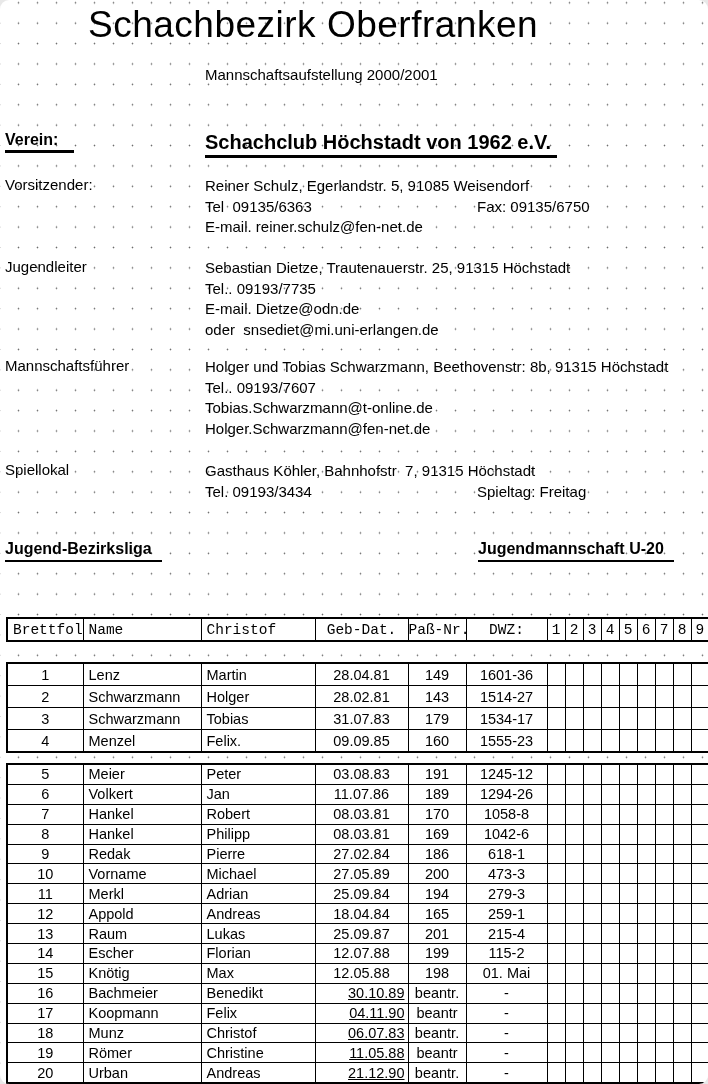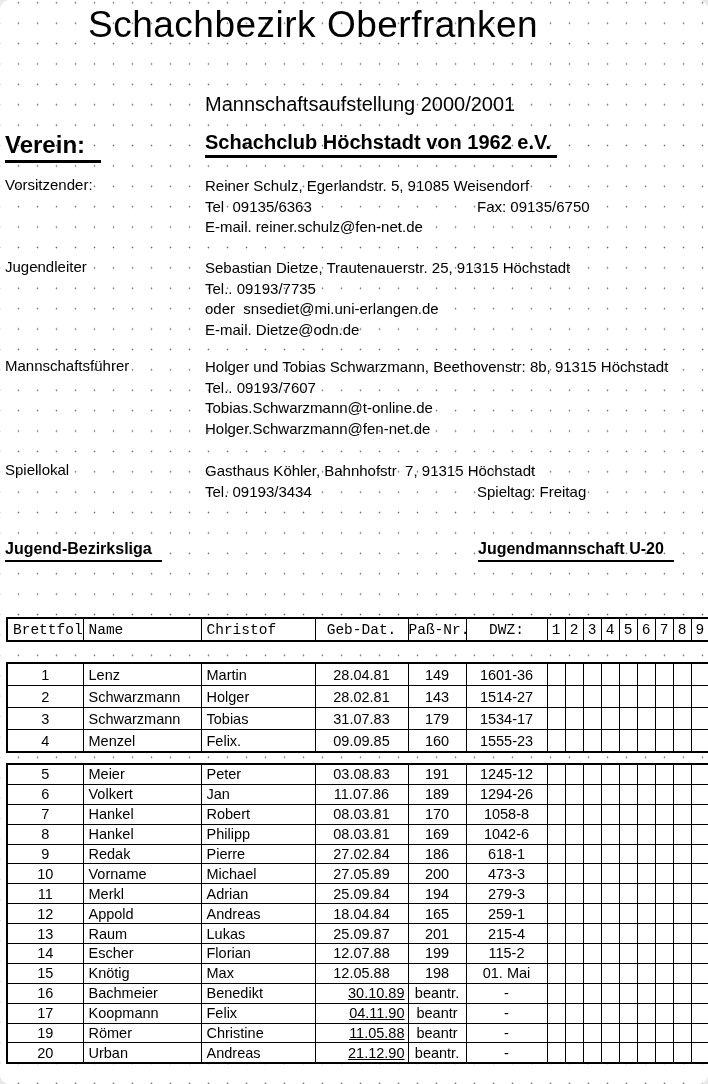--- a/index.html
+++ b/index.html
@@ -15,25 +15,25 @@
     color:#000;
     overflow:hidden;
     border-radius:9px;
   }
   .doc-title {
     position:absolute; left:88px; top:4px;
     font-size:37px; letter-spacing:0.5px; white-space:pre;
   }
   .doc-subtitle {
     position:absolute; left:205px; top:66px;
-    font-size:20px; white-space:pre;margin-top:27px;
+    font-size:15px; white-space:pre;
   }
   .verein-label {
     position:absolute; left:5px; top:131px;
-    font-size:24px; font-weight:bold;
+    font-size:16px; font-weight:bold;
     border-bottom:3px solid #000; padding:0 16px 1px 0;text-align:center;
   }
   .verein-value {
     position:absolute; left:205px; top:131px;
     font-size:20px; font-weight:bold;
     border-bottom:3px solid #000; padding:0 6px 1px 0;
   }
   .contact { position:absolute; left:0; width:708px; }
   .contact-label {
     position:absolute; left:5px; top:0;
@@ -96,22 +96,22 @@
           <div class="contact-line">Reiner Schulz, Egerlandstr. 5, 91085 Weisendorf</div>
           <div class="contact-line">Tel  09135/6363<span class="right-note">Fax: 09135/6750</span></div>
           <div class="contact-line">E-mail. reiner.schulz@fen-net.de</div>
         </div>
       </div>
       <div class="contact" style="top: 258px;">
         <div class="contact-label">Jugendleiter</div>
         <div class="contact-lines">
           <div class="contact-line">Sebastian Dietze, Trautenauerstr. 25, 91315 Höchstadt</div>
           <div class="contact-line">Tel.. 09193/7735</div>
+          <div class="contact-line">E-mail. Dietze@odn.de</div>
           <div class="contact-line">oder  snsediet@mi.uni-erlangen.de</div>
-          <div class="contact-line">E-mail. Dietze@odn.de</div>
         </div>
       </div>
       <div class="contact" style="top: 357px;">
         <div class="contact-label">Mannschaftsführer</div>
         <div class="contact-lines">
           <div class="contact-line">Holger und Tobias Schwarzmann, Beethovenstr: 8b, 91315 Höchstadt</div>
           <div class="contact-line">Tel.. 09193/7607</div>
           <div class="contact-line">Tobias.Schwarzmann@t-online.de</div>
           <div class="contact-line">Holger.Schwarzmann@fen-net.de</div>
         </div>
@@ -491,20 +491,37 @@
           <td></td>
           <td></td>
           <td></td>
           <td></td>
           <td></td>
           <td></td>
           <td></td>
           <td></td>
         </tr>
         <tr>
+          <td>18</td>
+          <td class="al">Munz</td>
+          <td class="al">Christof</td>
+          <td class="ar">06.07.83</td>
+          <td>beantr.</td>
+          <td>-</td>
+          <td></td>
+          <td></td>
+          <td></td>
+          <td></td>
+          <td></td>
+          <td></td>
+          <td></td>
+          <td></td>
+          <td></td>
+        </tr>
+        <tr>
           <td>19</td>
           <td class="al">Römer</td>
           <td class="al">Christine</td>
           <td class="ar">11.05.88</td>
           <td>beantr</td>
           <td>-</td>
           <td></td>
           <td></td>
           <td></td>
           <td></td>

